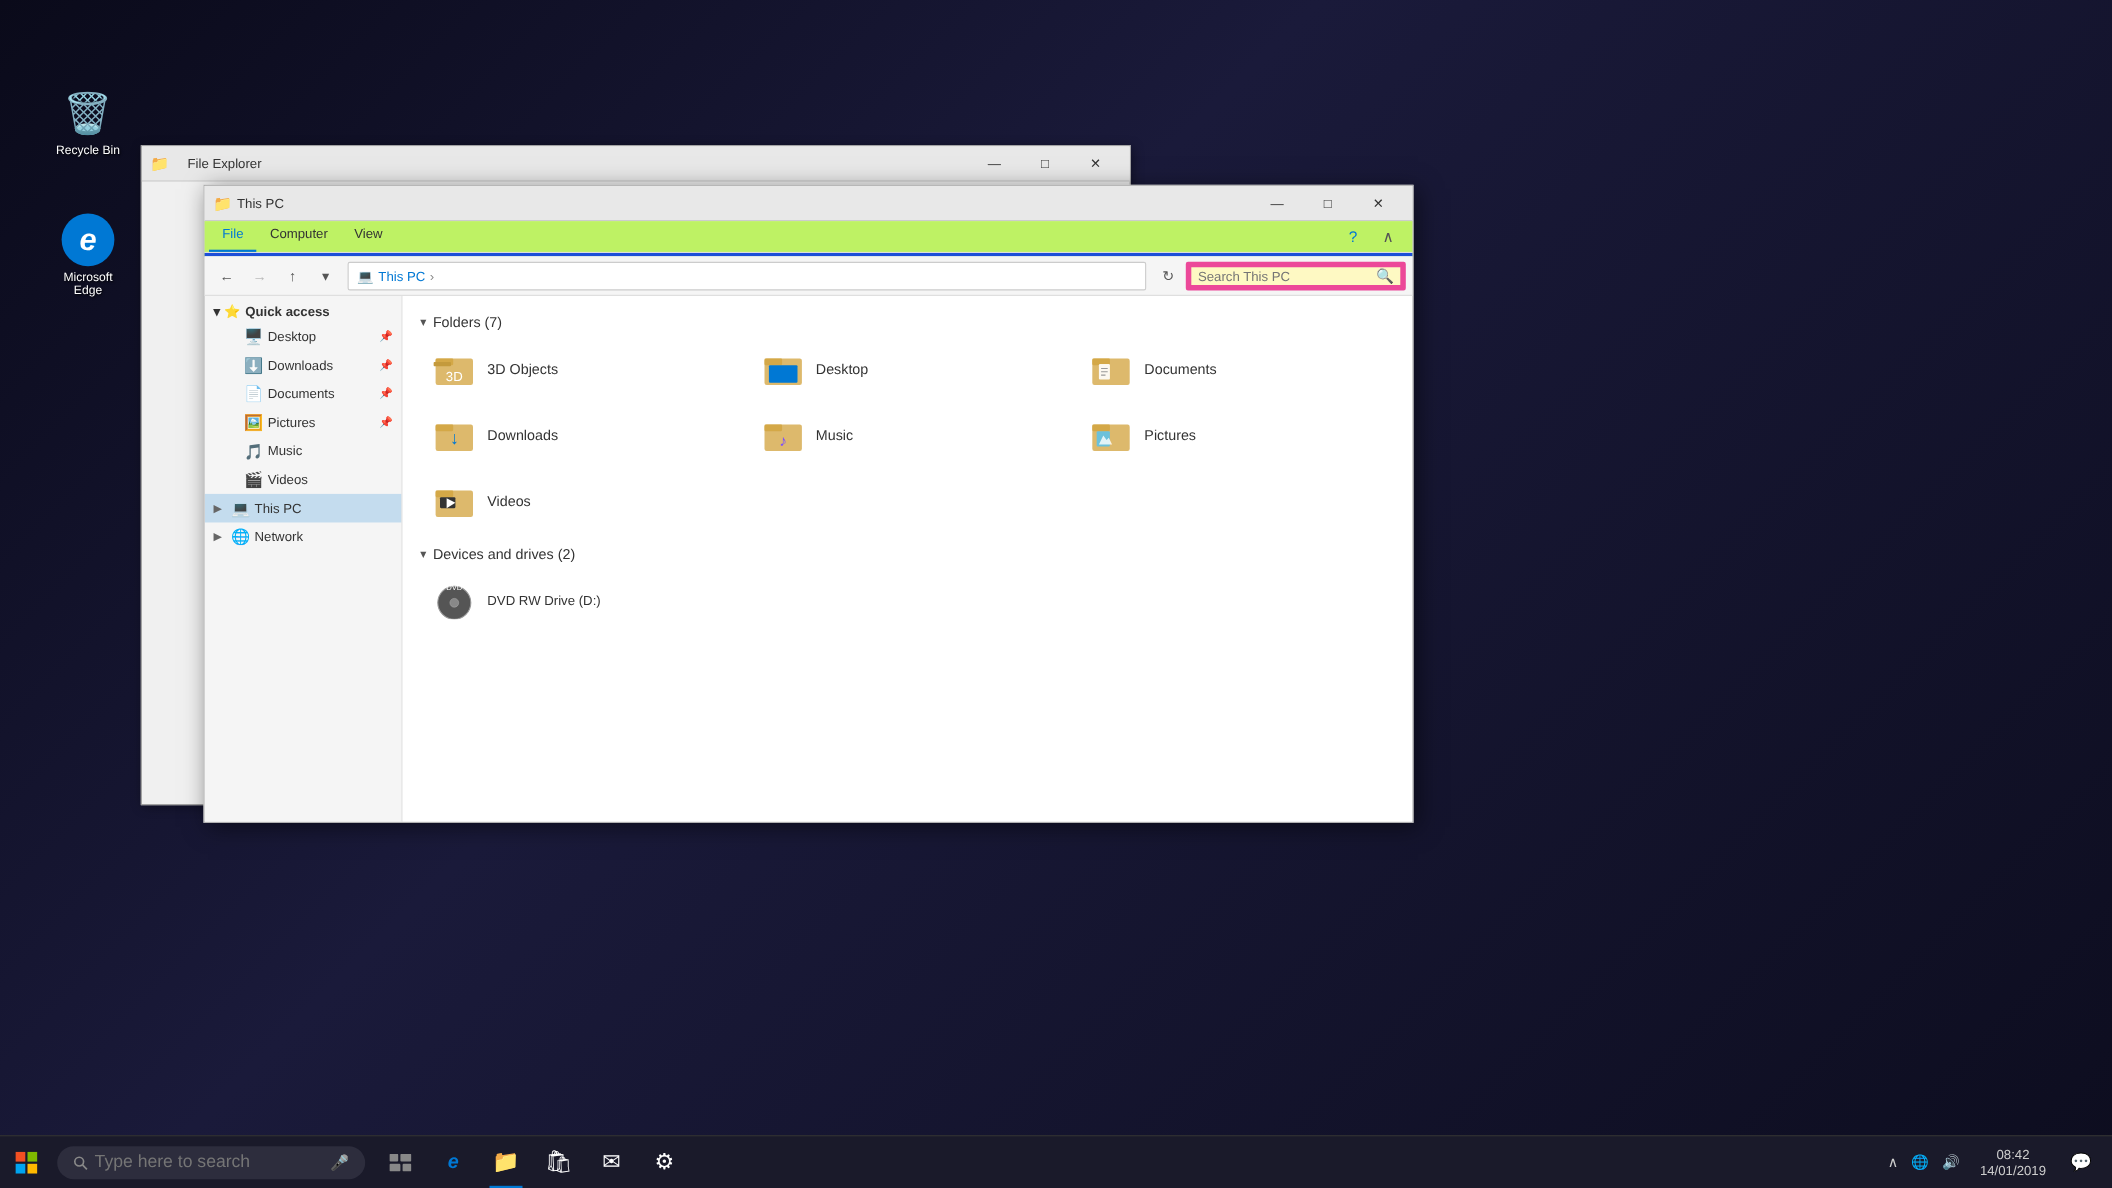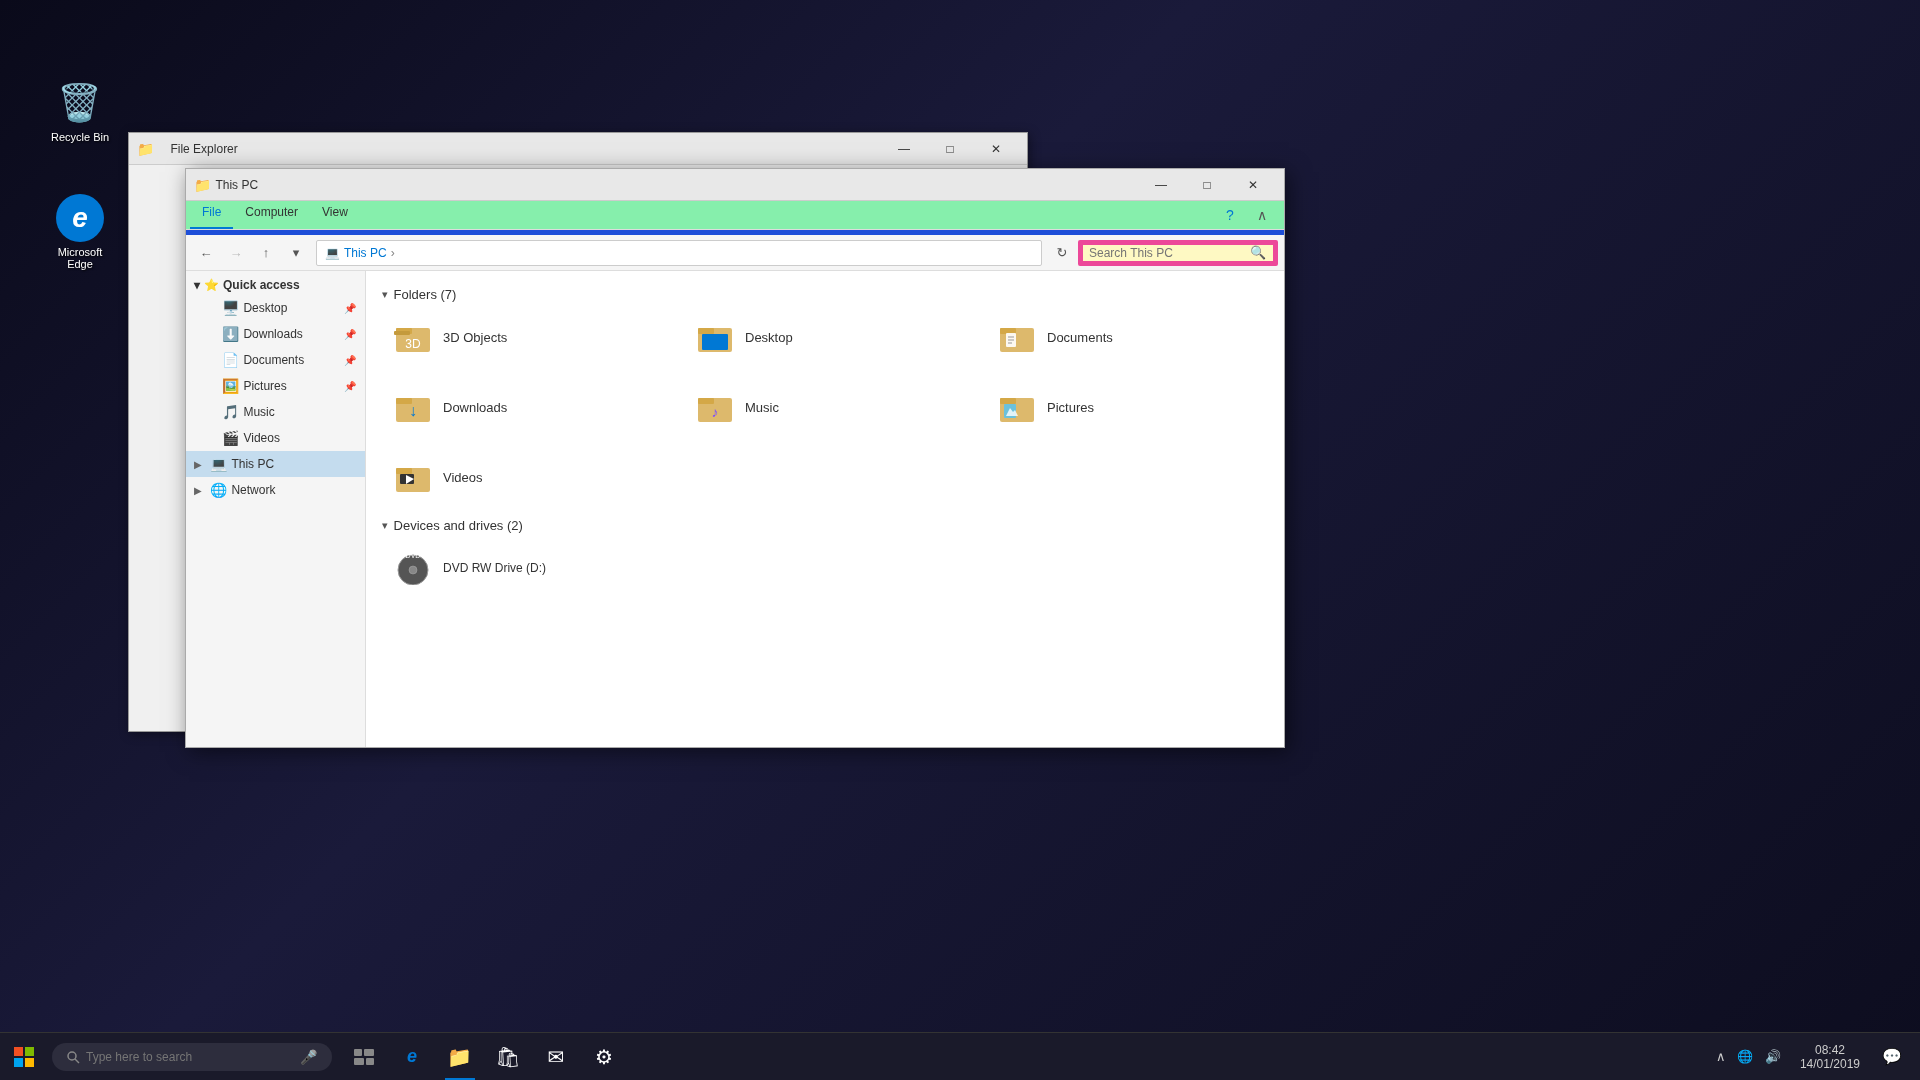--- a/index.html
+++ b/index.html
@@ -227,22 +227,22 @@
       display: flex;
       align-items: center;
       justify-content: center;
       font-size: 12px;
       cursor: pointer;
       color: #333;
     }
 
     
     .ribbon {
-      background: #86efac;
-      border-bottom: 5px solid #1d4ed8;
+      background: #bef264;
+      border-bottom: 3px solid #1d4ed8;
     }
     .ribbon-tabs {
       display: flex;
       padding: 0 4px;
       border-bottom: 1px solid #ddd;
     }
     .ribbon-tab {
       padding: 4px 12px;
       font-size: 12px;
       cursor: pointer;
@@ -381,21 +381,21 @@
     }
     .section-header .collapse-btn {
       color: #555;
       cursor: pointer;
       font-size: 11px;
     }
 
     .folder-grid {
       display: grid;
       grid-template-columns: repeat(3, 1fr);
-      gap: 20px;
+      gap: 10px;
       margin-bottom: 16px;
     }
 
     .folder-item {
       display: flex;
       align-items: center;
       gap: 10px;
       padding: 6px 10px;
       cursor: pointer;
       border: 1px solid transparent;
@@ -766,21 +766,21 @@
         <rect x="11" y="0" width="9" height="9" fill="#7fba00"></rect>
         <rect x="0" y="11" width="9" height="9" fill="#00a4ef"></rect>
         <rect x="11" y="11" width="9" height="9" fill="#ffb900"></rect>
       </svg>
     </div>
     <div class="taskbar-search">
       <svg width="14" height="14" viewBox="0 0 14 14" style="margin-right:6px; color:#888;">
         <circle cx="6" cy="6" r="4" fill="none" stroke="#888" stroke-width="1.5"></circle>
         <line x1="9" y1="9" x2="13" y2="13" stroke="#888" stroke-width="1.5"></line>
       </svg>
-      <input type="text" style="background: none; border: none; outline: none; color: rgb(204, 204, 204); font-size: 12px; flex: 1 1 0%;" placeholder="Type here to search">
+      <input type="text" style="background: none; border: none; outline: none; color: rgb(204, 204, 204); font-size: 16px; flex: 1 1 0%;" placeholder="Type here to search">
       <span class="mic-icon">🎤</span>
     </div>
     <div class="taskbar-apps">
       <div class="taskbar-app">
         <svg width="20" height="16" viewBox="0 0 20 16">
           <rect x="0" y="0" width="8" height="7" rx="1" fill="#888"></rect>
           <rect x="10" y="0" width="10" height="7" rx="1" fill="#888"></rect>
           <rect x="0" y="9" width="10" height="7" rx="1" fill="#888"></rect>
           <rect x="12" y="9" width="8" height="7" rx="1" fill="#888"></rect>
         </svg>

